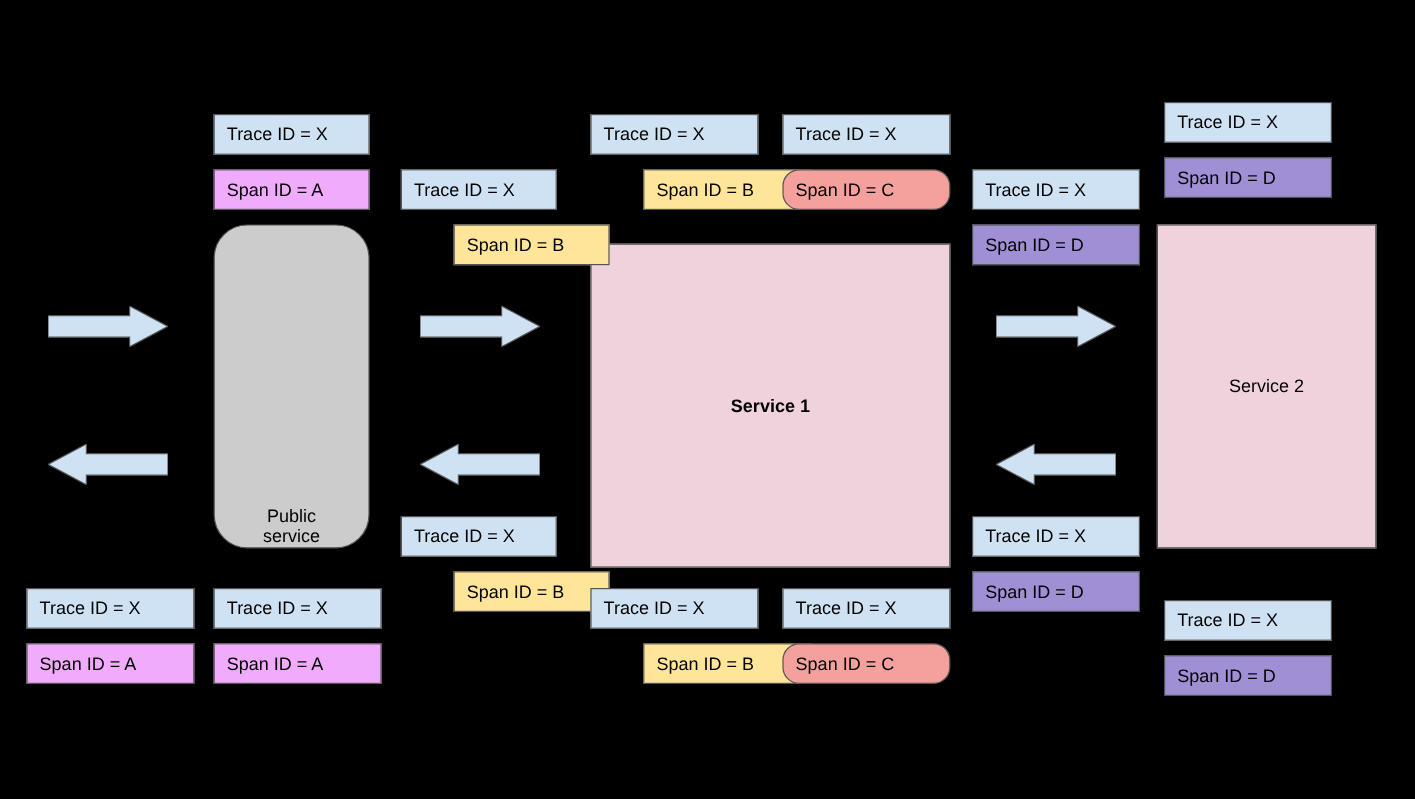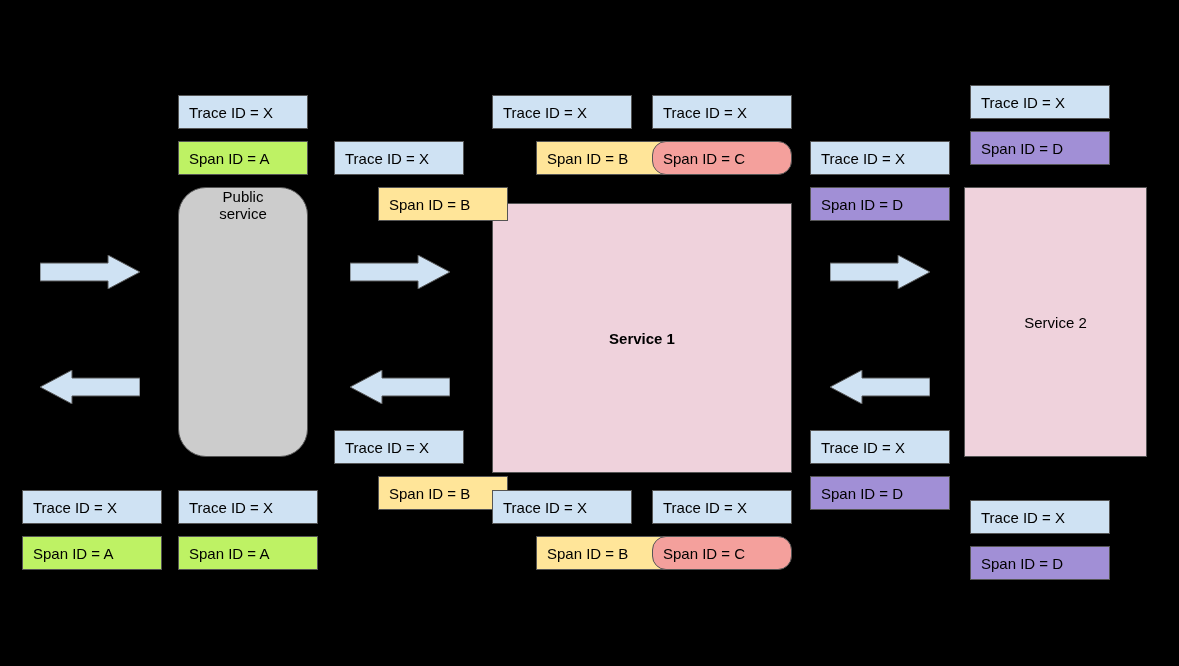--- a/index.html
+++ b/index.html
@@ -18,40 +18,40 @@
     position: absolute;
     border: 1px solid #555;
     display: flex;
     align-items: center;
     justify-content: flex-start;
     padding: 0 10px;
     height: 34px;
     white-space: nowrap;
   }
   .trace { background: #cfe2f3; }
-  .span-a { background: #bef264; }
+  .span-a { background: #f0abfc; }
   .span-b { background: #ffe599; margin-left: 44px; }
   .span-c { background: #f4a09c; border-radius: 14px; }
   .span-d { background: #a18fd6; }
   .service {
     position: absolute;
     background: #efd2dc;
     border: 1px solid #555;
     display: flex;
     align-items: center;
     justify-content: center;
     text-align: center;
   }
   .public-service {
     position: absolute;
     background: #cccccc;
     border: 1px solid #555;
     border-radius: 28px;
     display: flex;
-    align-items: flex-start;
+    align-items: flex-end;
     justify-content: center;
     text-align: center;
   }
   .arrow {
     position: absolute;
     width: 100px;
     height: 34px;
   }
   .arrow svg { width: 100%; height: 100%; display: block; }
 </style>

